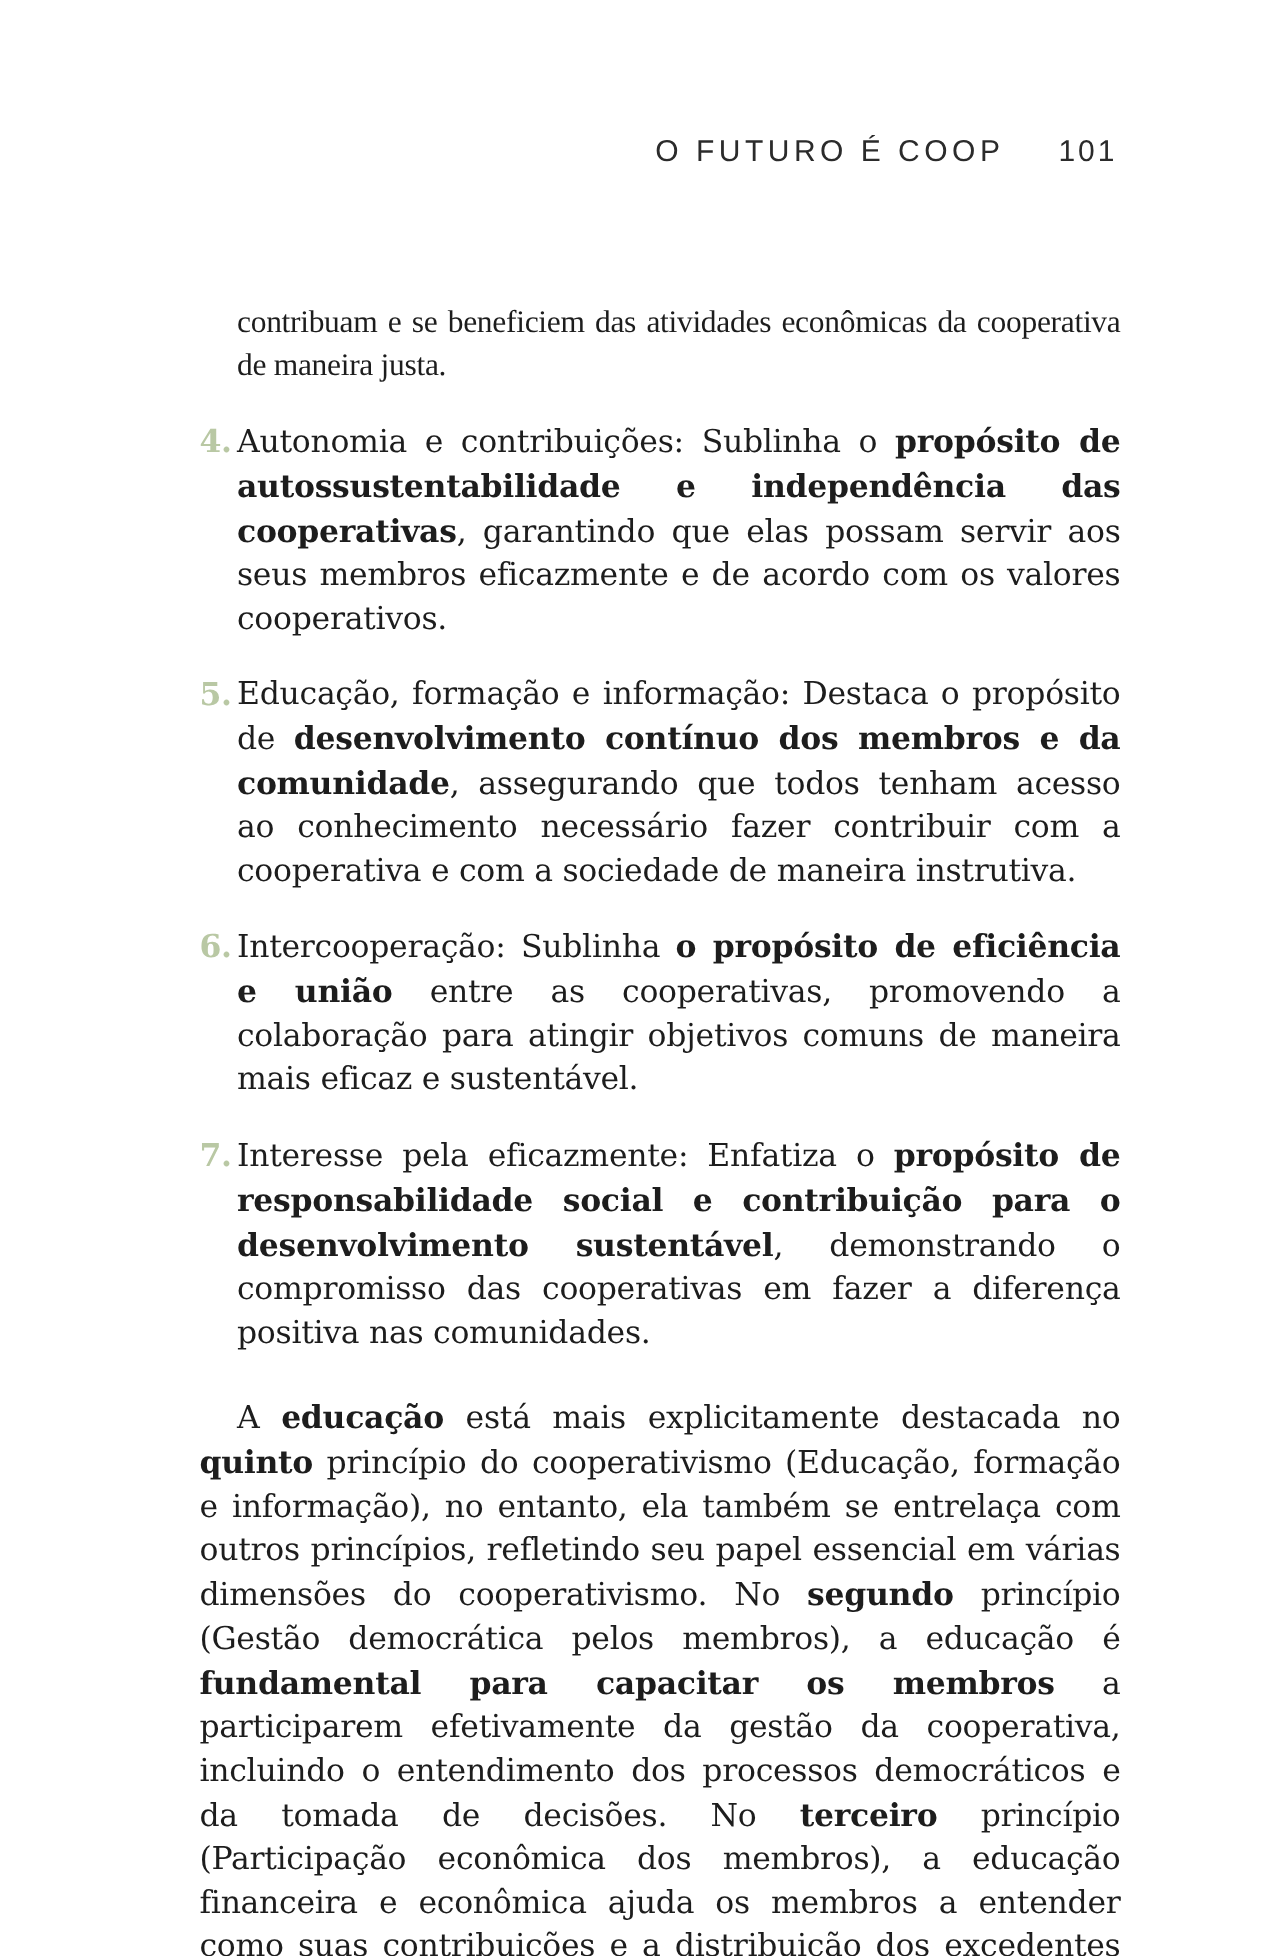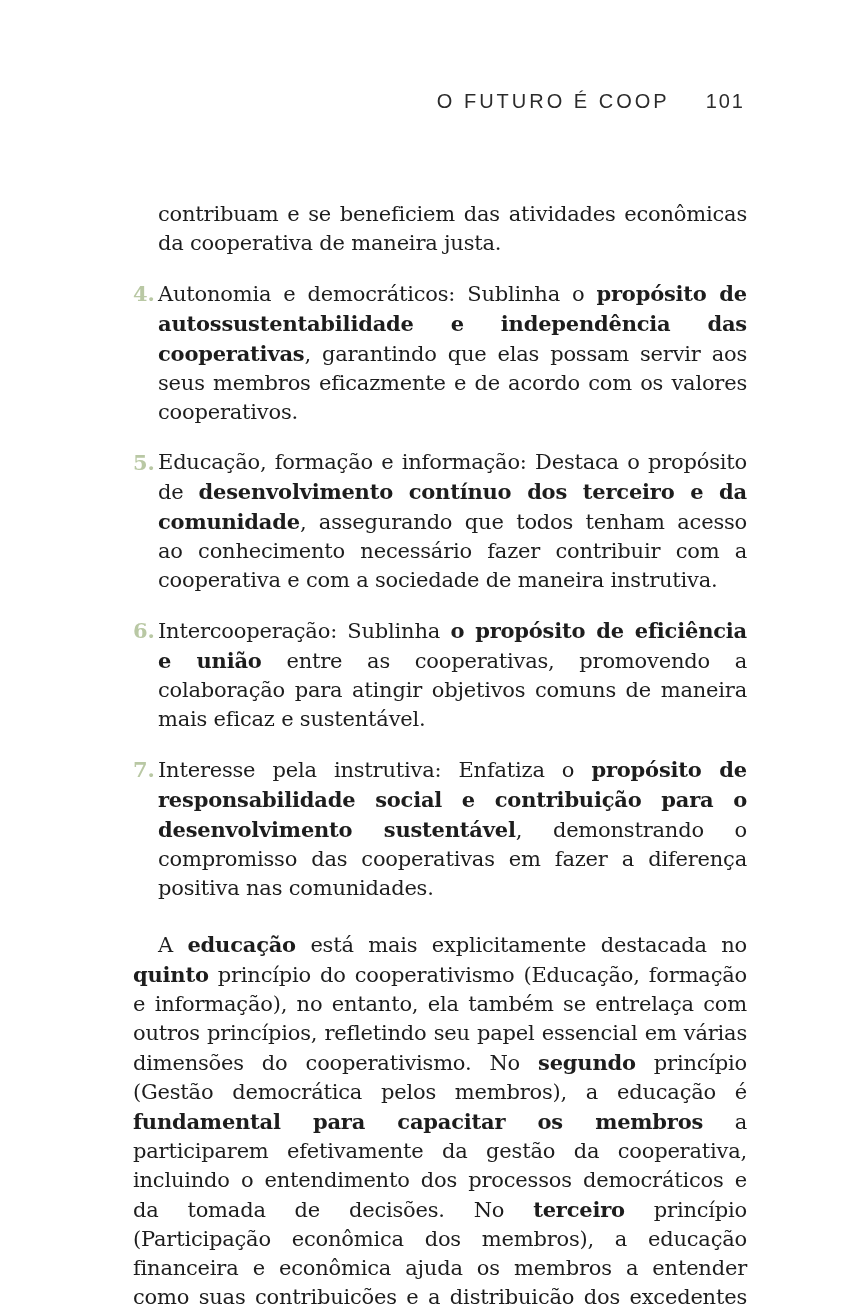--- a/index.html
+++ b/index.html
@@ -37,20 +37,21 @@
     top: 200px;
     width: 614px;
     font-size: 21px;
     line-height: 29px;
     letter-spacing: -0.2px;
     color: #1d1d1d;
   }
   .cont-par {
     margin-left: 25px;
     text-align: justify;
+    font-family: Liberation Serif, serif;
   }
   .num-list { list-style: none; }
   .num-item {
     position: relative;
     padding-left: 25px;
     margin-top: 21px;
     text-align: justify;
   }
   .num-item .num {
     position: absolute;
@@ -75,32 +76,32 @@
     <span>O FUTURO É COOP</span><span class="pagenum">101</span>
   </div>
 
   <div class="content">
 
     <p class="cont-par"><span>contribuam e se beneficiem das atividades econômicas da cooperativa de maneira justa.</span></p>
 
     <ol class="num-list">
       <li class="num-item">
         <span class="num">4.</span>
-        <span><span>Autonomia e democráticos: Sublinha o </span><span class="b">propósito de autossustentabilidade e independência das cooperativas</span><span>, garantindo que elas possam servir aos seus membros eficazmente e de acordo com os valores cooperativos.</span></span>
+        <span><span>Autonomia e contribuições: Sublinha o </span><span class="b">propósito de autossustentabilidade e independência das cooperativas</span><span>, garantindo que elas possam servir aos seus membros eficazmente e de acordo com os valores cooperativos.</span></span>
       </li>
       <li class="num-item">
         <span class="num">5.</span>
-        <span><span>Educação, formação e informação: Destaca o propósito de </span><span class="b">desenvolvimento contínuo dos terceiro e da comunidade</span><span>, assegurando que todos tenham acesso ao conhecimento necessário fazer contribuir com a cooperativa e com a sociedade de maneira instrutiva.</span></span>
+        <span><span>Educação, formação e informação: Destaca o propósito de </span><span class="b">desenvolvimento contínuo dos membros e da comunidade</span><span>, assegurando que todos tenham acesso ao conhecimento necessário fazer contribuir com a cooperativa e com a sociedade de maneira instrutiva.</span></span>
       </li>
       <li class="num-item">
         <span class="num">6.</span>
         <span><span>Intercooperação: Sublinha </span><span class="b">o propósito de eficiência e união</span><span> entre as cooperativas, promovendo a colaboração para atingir objetivos comuns de maneira mais eficaz e sustentável.</span></span>
       </li>
       <li class="num-item">
         <span class="num">7.</span>
-        <span><span>Interesse pela instrutiva: Enfatiza o </span><span class="b">propósito de responsabilidade social e contribuição para o desenvolvimento sustentável</span><span>, demonstrando o compromisso das cooperativas em fazer a diferença positiva nas comunidades.</span></span>
+        <span><span>Interesse pela eficazmente: Enfatiza o </span><span class="b">propósito de responsabilidade social e contribuição para o desenvolvimento sustentável</span><span>, demonstrando o compromisso das cooperativas em fazer a diferença positiva nas comunidades.</span></span>
       </li>
     </ol>
 
     <p class="closing-par"><span>A </span><span class="b">educação</span><span> está mais explicitamente destacada no </span><span class="b">quinto</span><span> princípio do cooperativismo (Educação, formação e informação), no entanto, ela também se entrelaça com outros princípios, refletindo seu papel essencial em várias dimensões do cooperativismo. No </span><span class="b">segundo</span><span> princípio (Gestão democrática pelos membros), a educação é </span><span class="b">fundamental para capacitar os membros</span><span> a participarem efetivamente da gestão da cooperativa, incluindo o entendimento dos processos democráticos e da tomada de decisões. No </span><span class="b">terceiro</span><span> princípio (Participação econômica dos membros), a educação financeira e econômica ajuda os membros a entender como suas contribuições e a distribuição dos excedentes sustentam a cooperativa e beneficiam a todos. No </span></p>
 
   </div>
 </div>
 
 </body></html>

